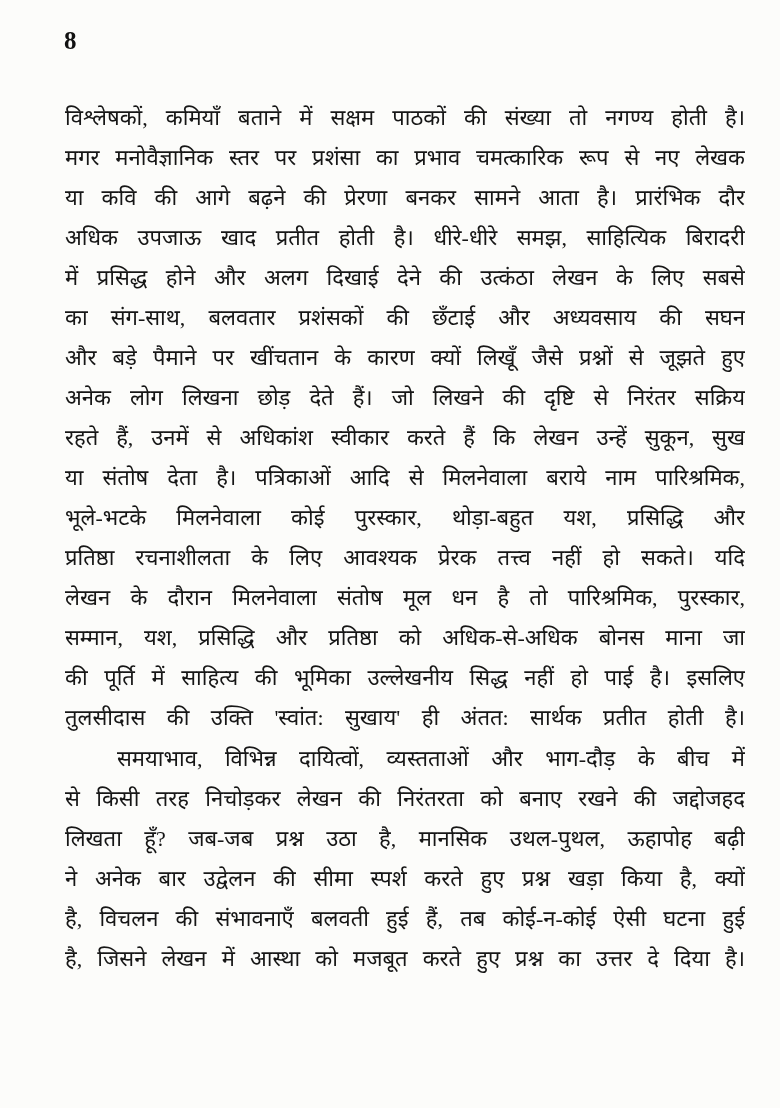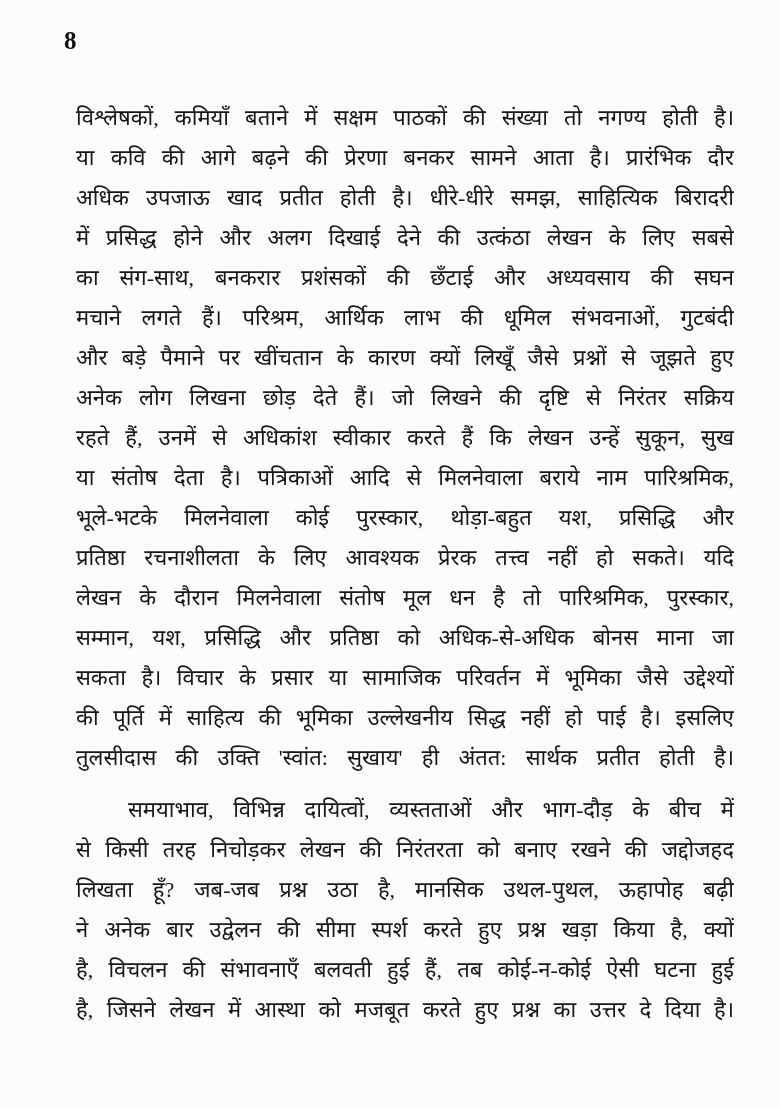--- a/index.html
+++ b/index.html
@@ -39,47 +39,46 @@
     overflow: hidden;
     text-align: justify;
     text-align-last: justify;
     color: #161616;
   }
   .line.indent {
     text-indent: 52px;
     font-family: Liberation Serif, serif;
   }
   .paragraph {
-    margin: 12px;
+    margin: 1px;
     padding: 0;
   }
 </style>
 </head>
 <body>
 
 <div class="page">
   <div class="page-number">8</div>
 
   <div class="body-text">
     <div class="paragraph">
       <div class="line">विश्लेषकों, कमियाँ बताने में सक्षम पाठकों की संख्या तो नगण्य होती है।</div>
+      <div class="line">मगर मनोवैज्ञानिक स्तर पर प्रशंसा का प्रभाव चमत्कारिक रूप से नए लेखक</div>
       <div class="line">या कवि की आगे बढ़ने की प्रेरणा बनकर सामने आता है। प्रारंभिक दौर</div>
       <div class="line">अधिक उपजाऊ खाद प्रतीत होती है। धीरे-धीरे समझ, साहित्यिक बिरादरी</div>
       <div class="line">में प्रसिद्ध होने और अलग दिखाई देने की उत्कंठा लेखन के लिए सबसे</div>
-      <div class="line">का संग-साथ, बनकरार प्रशंसकों की छँटाई और अध्यवसाय की सघन</div>
-      <div class="line">मचाने लगते हैं। परिश्रम, आर्थिक लाभ की धूमिल संभवनाओं, गुटबंदी</div>
+      <div class="line">का संग-साथ, बलवतार प्रशंसकों की छँटाई और अध्यवसाय की सघन</div>
       <div class="line">और बड़े पैमाने पर खींचतान के कारण क्यों लिखूँ जैसे प्रश्नों से जूझते हुए</div>
       <div class="line">अनेक लोग लिखना छोड़ देते हैं। जो लिखने की दृष्टि से निरंतर सक्रिय</div>
       <div class="line">रहते हैं, उनमें से अधिकांश स्वीकार करते हैं कि लेखन उन्हें सुकून, सुख</div>
       <div class="line">या संतोष देता है। पत्रिकाओं आदि से मिलनेवाला बराये नाम पारिश्रमिक,</div>
       <div class="line">भूले-भटके मिलनेवाला कोई पुरस्कार, थोड़ा-बहुत यश, प्रसिद्धि और</div>
       <div class="line">प्रतिष्ठा रचनाशीलता के लिए आवश्यक प्रेरक तत्त्व नहीं हो सकते। यदि</div>
       <div class="line">लेखन के दौरान मिलनेवाला संतोष मूल धन है तो पारिश्रमिक, पुरस्कार,</div>
       <div class="line">सम्मान, यश, प्रसिद्धि और प्रतिष्ठा को अधिक-से-अधिक बोनस माना जा</div>
-      <div class="line">सकता है। विचार के प्रसार या सामाजिक परिवर्तन में भूमिका जैसे उद्देश्यों</div>
       <div class="line">की पूर्ति में साहित्य की भूमिका उल्लेखनीय सिद्ध नहीं हो पाई है। इसलिए</div>
       <div class="line">तुलसीदास की उक्ति 'स्वांत: सुखाय' ही अंतत: सार्थक प्रतीत होती है।</div>
     </div>
     <div class="paragraph">
       <div class="line indent">समयाभाव, विभिन्न दायित्वों, व्यस्तताओं और भाग-दौड़ के बीच में</div>
       <div class="line">से किसी तरह निचोड़कर लेखन की निरंतरता को बनाए रखने की जद्दोजहद</div>
       <div class="line">लिखता हूँ? जब-जब प्रश्न उठा है, मानसिक उथल-पुथल, ऊहापोह बढ़ी</div>
       <div class="line">ने अनेक बार उद्वेलन की सीमा स्पर्श करते हुए प्रश्न खड़ा किया है, क्यों</div>
       <div class="line">है, विचलन की संभावनाएँ बलवती हुई हैं, तब कोई-न-कोई ऐसी घटना हुई</div>
       <div class="line">है, जिसने लेखन में आस्था को मजबूत करते हुए प्रश्न का उत्तर दे दिया है।</div>

